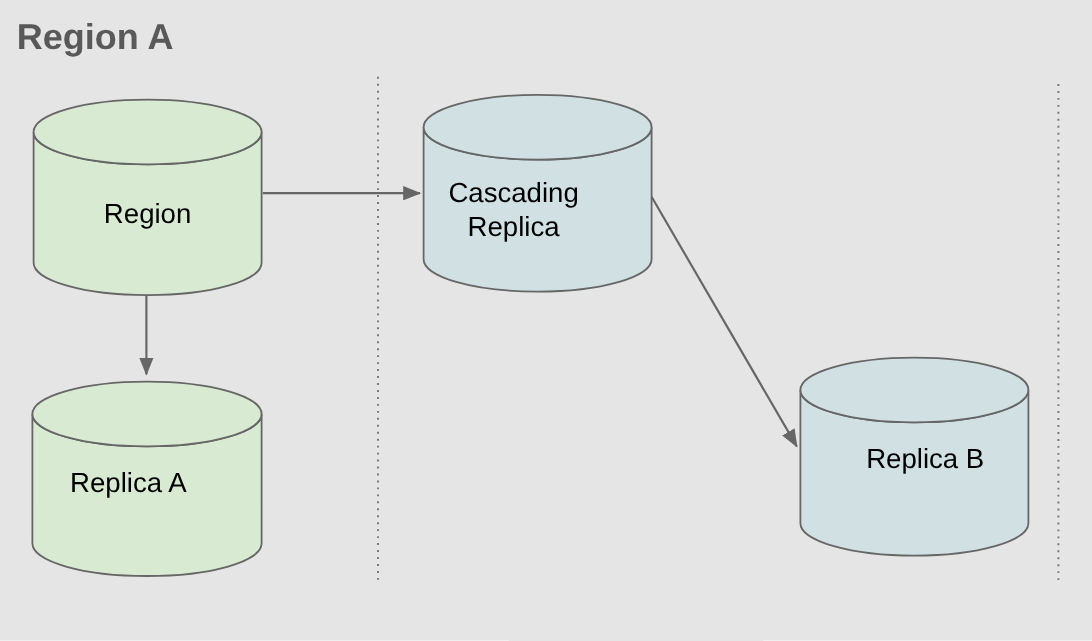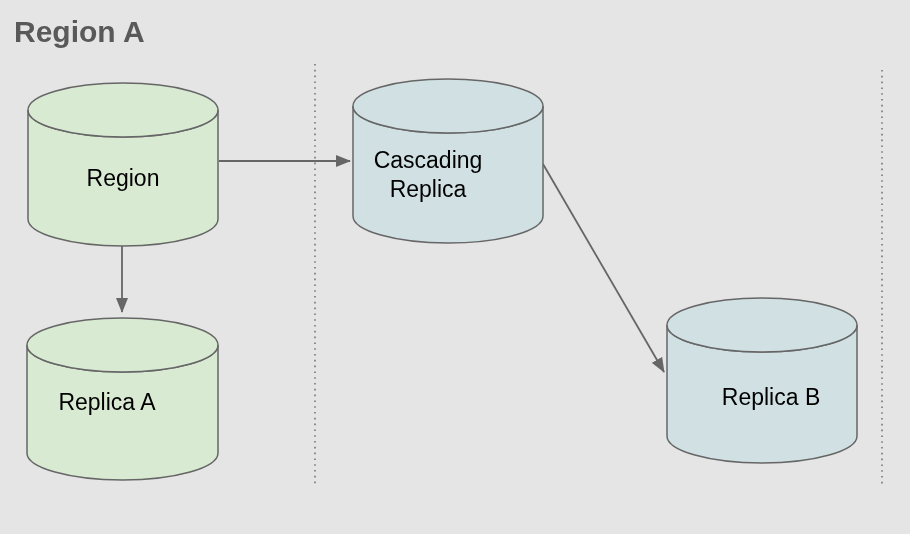--- a/index.html
+++ b/index.html
@@ -91,15 +91,15 @@
       <ellipse class="cyl-shape" cx="762" cy="325" rx="95" ry="27" fill="#d0e0e3" stroke="#666666"></ellipse>
     </g>
   </svg>
 
   <div class="region-label" style="left:14px; top:14px">Region A</div>
 
   <div class="node-label" style="left:28px; top:164px; width:190px">Region</div>
   <div class="node-label" style="left:27px; top:388px; width:160px">Replica A</div>
   <div class="node-label" style="left:353px; top:146px; width:150px">Cascading
 Replica</div>
-  <div class="node-label" style="left:667px; top:383px; width:208px">Replica B</div>
+  <div class="node-label" style="left:667px; top:368px; width:208px">Replica B</div>
 
 </div>
 
 </body></html>

